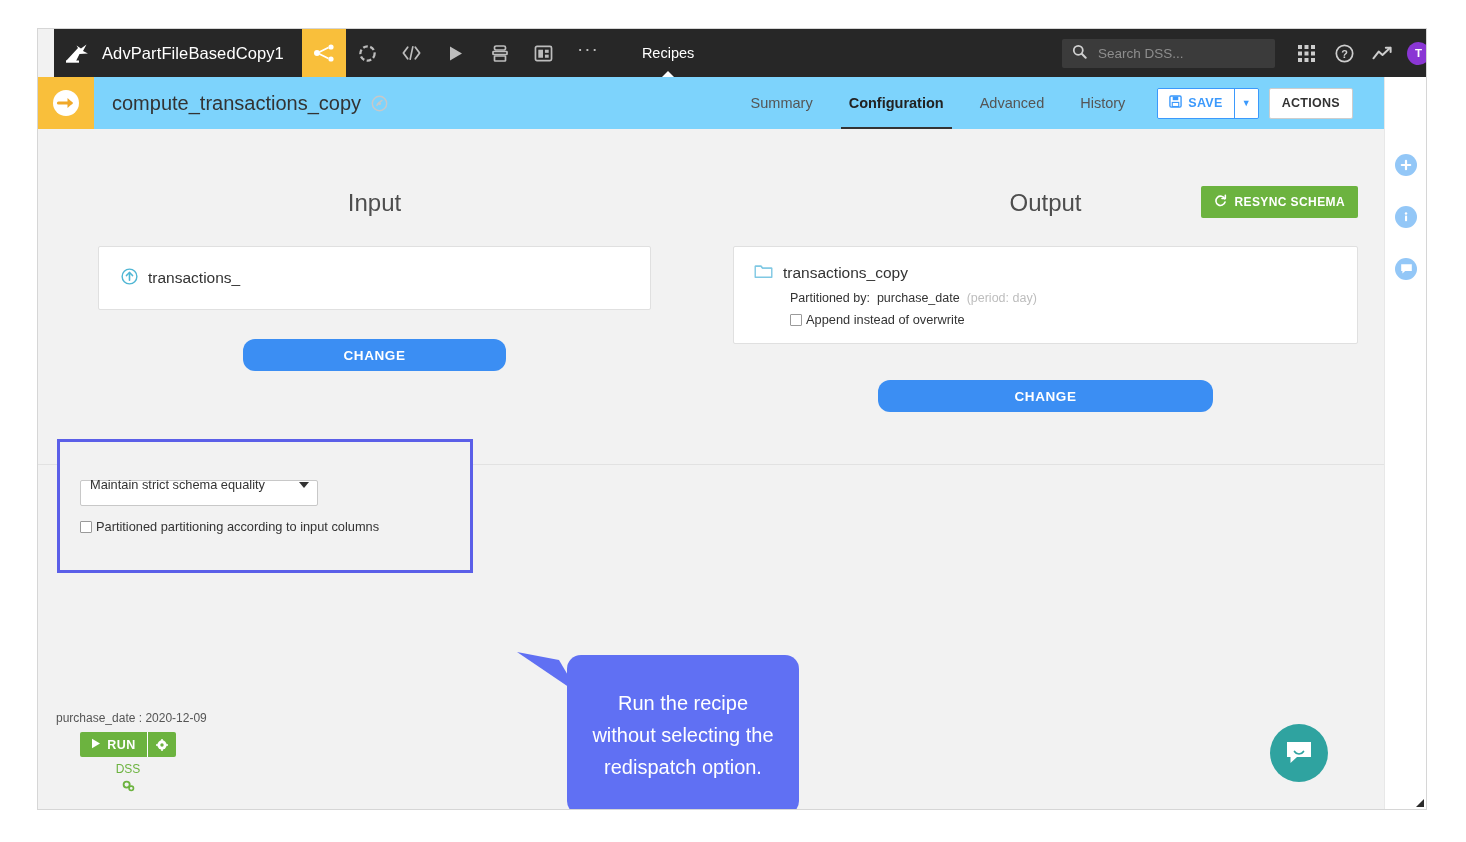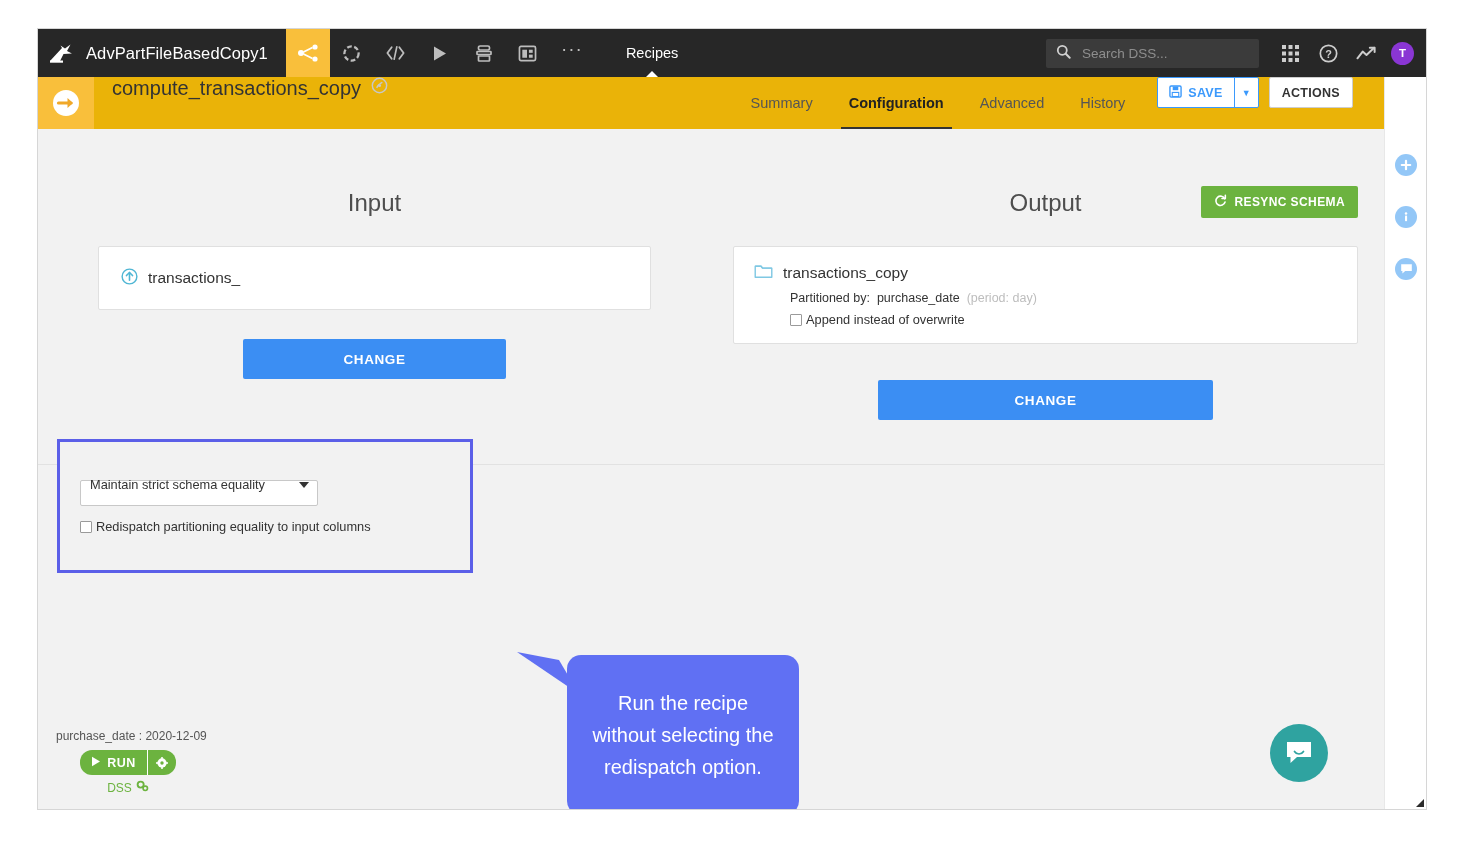--- a/index.html
+++ b/index.html
@@ -44,21 +44,21 @@
     content: "";
     position: absolute;
     right: 0; bottom: 0;
     border-bottom: 8px solid #2b2b2b;
     border-left: 8px solid transparent;
   }
 
   
   .navbar {
     position: absolute;
-    left: 0; top: 0;
+    left: 16px; top: 0;
     width: 1390px;
     height: 48px;
     background: #272727;
     display: flex;
     align-items: center;
   }
 
   .logo-box {
     width: 46px;
     height: 48px;
@@ -170,24 +170,24 @@
     justify-content: center;
     margin-left: 6px;
   }
 
   
   .subheader {
     position: absolute;
     left: 0; top: 48px;
     width: 1390px;
     height: 52px;
-    background: #eab308;
+    background: #7dd3fc;
     border-bottom: 1px solid #e2e2e2;
     display: flex;
-    align-items: flex-start;
+    align-items: center;
   }
 
   .recipe-icon-box {
     width: 56px;
     height: 52px;
     background: #f9bf3b;
     display: flex;
     align-items: center;
     justify-content: center;
     flex: none;
@@ -426,25 +426,25 @@
     flex: none;
     box-sizing: border-box;
   }
 
   .change-btn {
     background: #3b8ef3;
     color: #ffffff;
     font-size: 13.5px;
     font-weight: bold;
     letter-spacing: 0.6px;
-    height: 40px;
-    display: flex;
-    align-items: center;
-    justify-content: center;
-    border-radius: 2px;
+    height: 32px;
+    display: flex;
+    align-items: center;
+    justify-content: center;
+    border-radius: 12px;
   }
   .change-wrap-left { padding: 0 145px; margin-top: 29px; }
   .change-wrap-right { padding: 0 145px; margin-top: 36px; }
 
   
   .settings-divider {
     position: absolute;
     left: 0;
     right: 0;
     top: 335px;
@@ -534,21 +534,21 @@
     color: #555555;
     margin-bottom: 7px;
     margin-left: 0;
   }
   .run-group {
     display: flex;
     align-items: stretch;
     margin-left: 24px;
     width: 96px;
     height: 25px;
-    border-radius: 12px;
+    border-radius: 2px;
     overflow: hidden;
   }
   .run-btn {
     flex: 1;
     background: #6cb33f;
     color: #ffffff;
     font-size: 12.5px;
     font-weight: bold;
     letter-spacing: 0.5px;
     display: flex;
@@ -569,20 +569,21 @@
     margin-top: 5px;
     margin-left: 24px;
     width: 96px;
     text-align: center;
     font-size: 12px;
     color: #6cb33f;
     display: flex;
     align-items: center;
     justify-content: center;
     gap: 4px;
+    flex-direction: column;
   }
 
   
   .intercom {
     position: absolute;
     right: 56px;
     bottom: 27px;
     width: 58px;
     height: 58px;
     border-radius: 50%;
@@ -842,21 +843,21 @@
 
       <div class="settings-panel">
 
         <div class="select-box">
           <span>Maintain strict schema equality</span>
           <span class="select-caret"></span>
         </div>
 
         <div class="redispatch-line">
           <span class="cbx"></span>
-          <span>Redispatch partitioning equality to input columns</span>
+          <span>Partitioned partitioning according to input columns</span>
         </div>
       </div>
 
       <svg class="callout-tail" viewBox="0 0 70 50">
         <path d="M2 2 L64 44 L44 10 Z" fill="#6070f3"></path>
       </svg>
       <div class="callout">
         <span>Run the recipe without selecting the redispatch option.</span>
       </div>
 

